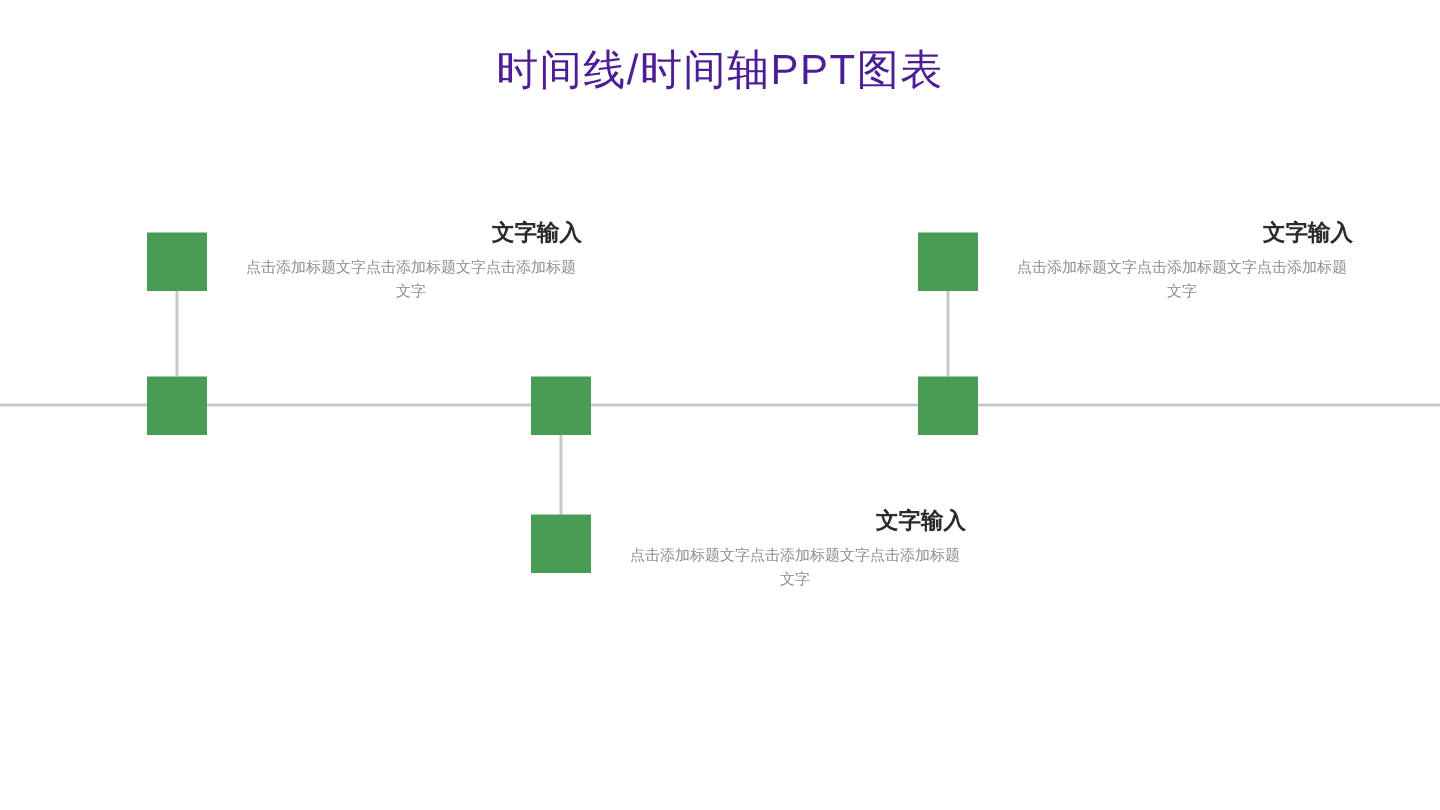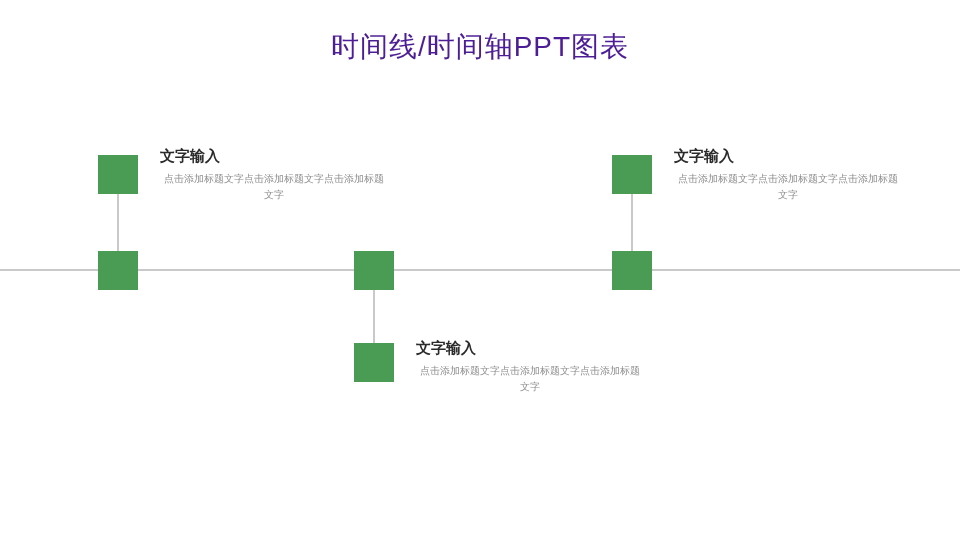--- a/index.html
+++ b/index.html
@@ -82,21 +82,21 @@
   }
 
   .block-body {
     font-size: 10px;
     line-height: 16px;
     color: #8d8d8d;
     text-align: center;
     margin: 4px;
   }
 
-  .block-heading.left-align { text-align: left; }
+  .block-heading.left-align { text-align: right; }
 </style>
 </head>
 <body>
 
 <div class="slide">
 
   <div class="slide-title">时间线/时间轴PPT图表</div>
 
   <div class="timeline-axis"></div>
 

